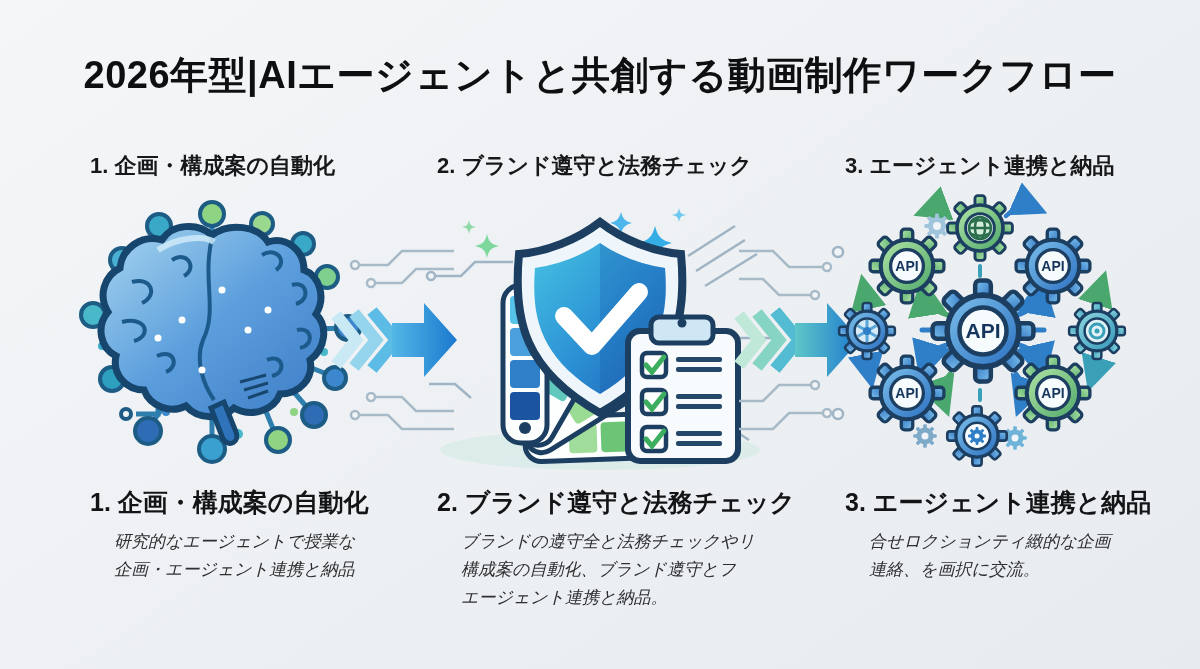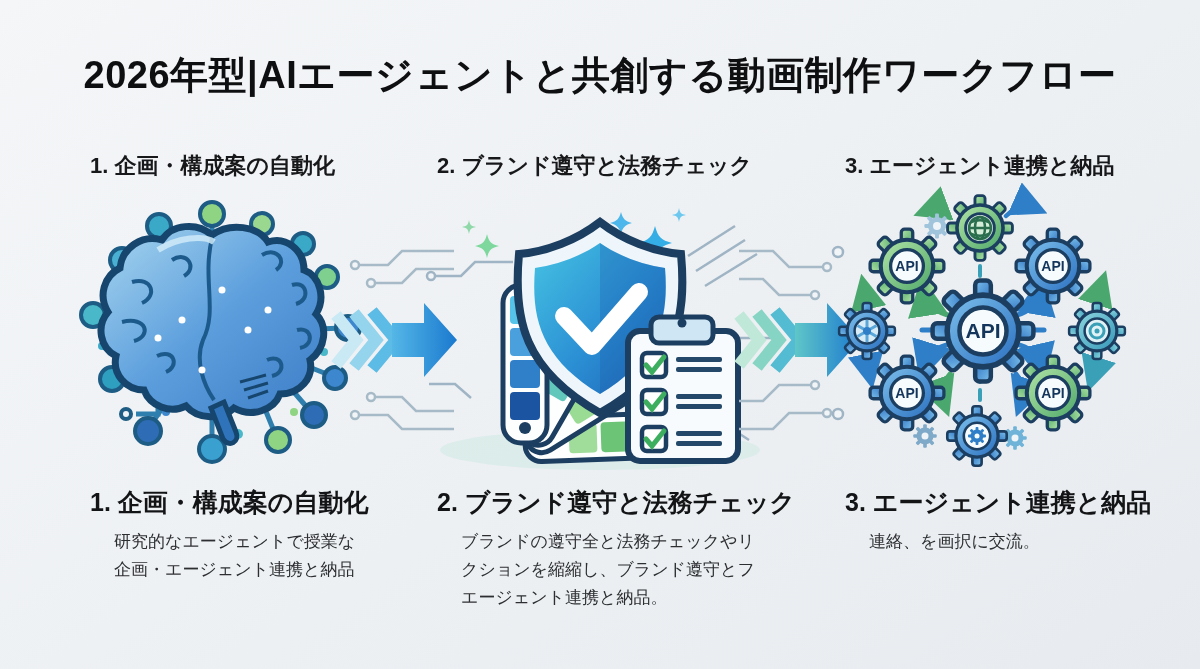--- a/index.html
+++ b/index.html
@@ -10,21 +10,21 @@
   }
   .title{
     position:absolute;top:50px;left:0;width:100%;text-align:center;
     font-size:38px;font-weight:800;color:#0e0f10;letter-spacing:.5px;margin:0;
   }
   .top-label{position:absolute;top:151px;font-size:22px;font-weight:700;color:#17181a;white-space:nowrap;}
   .tl1{left:90px}.tl2{left:437px}.tl3{left:845px}
   .bottom-block{position:absolute;top:486px;}
   .bb1{left:90px}.bb2{left:437px}.bb3{left:845px}
   .bottom-heading{font-size:25px;font-weight:700;color:#131416;margin:0 0 9px 0;white-space:nowrap;}
-  .body-lines{padding-left:24px;}
+  .body-lines{padding-left:24px;font-style:italic;}
   .body-line{font-size:17px;line-height:28px;color:#2c2e30;white-space:nowrap;}
   .ill{position:absolute;}
   .svg-brain{left:62px;top:190px;}
   .svg-arrow1{left:330px;top:235px;}
   .svg-shield{left:425px;top:198px;}
   .svg-arrow2{left:733px;top:235px;}
   .svg-gears{left:830px;top:178px;}
   .api-text{font-family:"Liberation Sans",sans-serif;font-weight:700;fill:#15365c;}
 </style>
 </head>
@@ -437,25 +437,26 @@
     <div class="body-lines">
       <div class="body-line">研究的なエージェントで授業な</div>
       <div class="body-line">企画・エージェント連携と納品</div>
     </div>
   </div>
 
   <div class="bottom-block bb2">
     <h2 class="bottom-heading">2. ブランド遵守と法務チェック</h2>
     <div class="body-lines">
       <div class="body-line">ブランドの遵守全と法務チェックやリ</div>
-      <div class="body-line">クションを縮縮し、ブランド遵守とフ</div>
+      <div class="body-line">構成案の自動化、ブランド遵守とフ</div>
       <div class="body-line">エージェント連携と納品。</div>
     </div>
   </div>
 
   <div class="bottom-block bb3">
     <h2 class="bottom-heading">3. エージェント連携と納品</h2>
     <div class="body-lines">
+      <div class="body-line">合せロクションティ緻的な企画</div>
       <div class="body-line">連絡、を画択に交流。</div>
     </div>
   </div>
 
 </div>
 
 </body></html>

